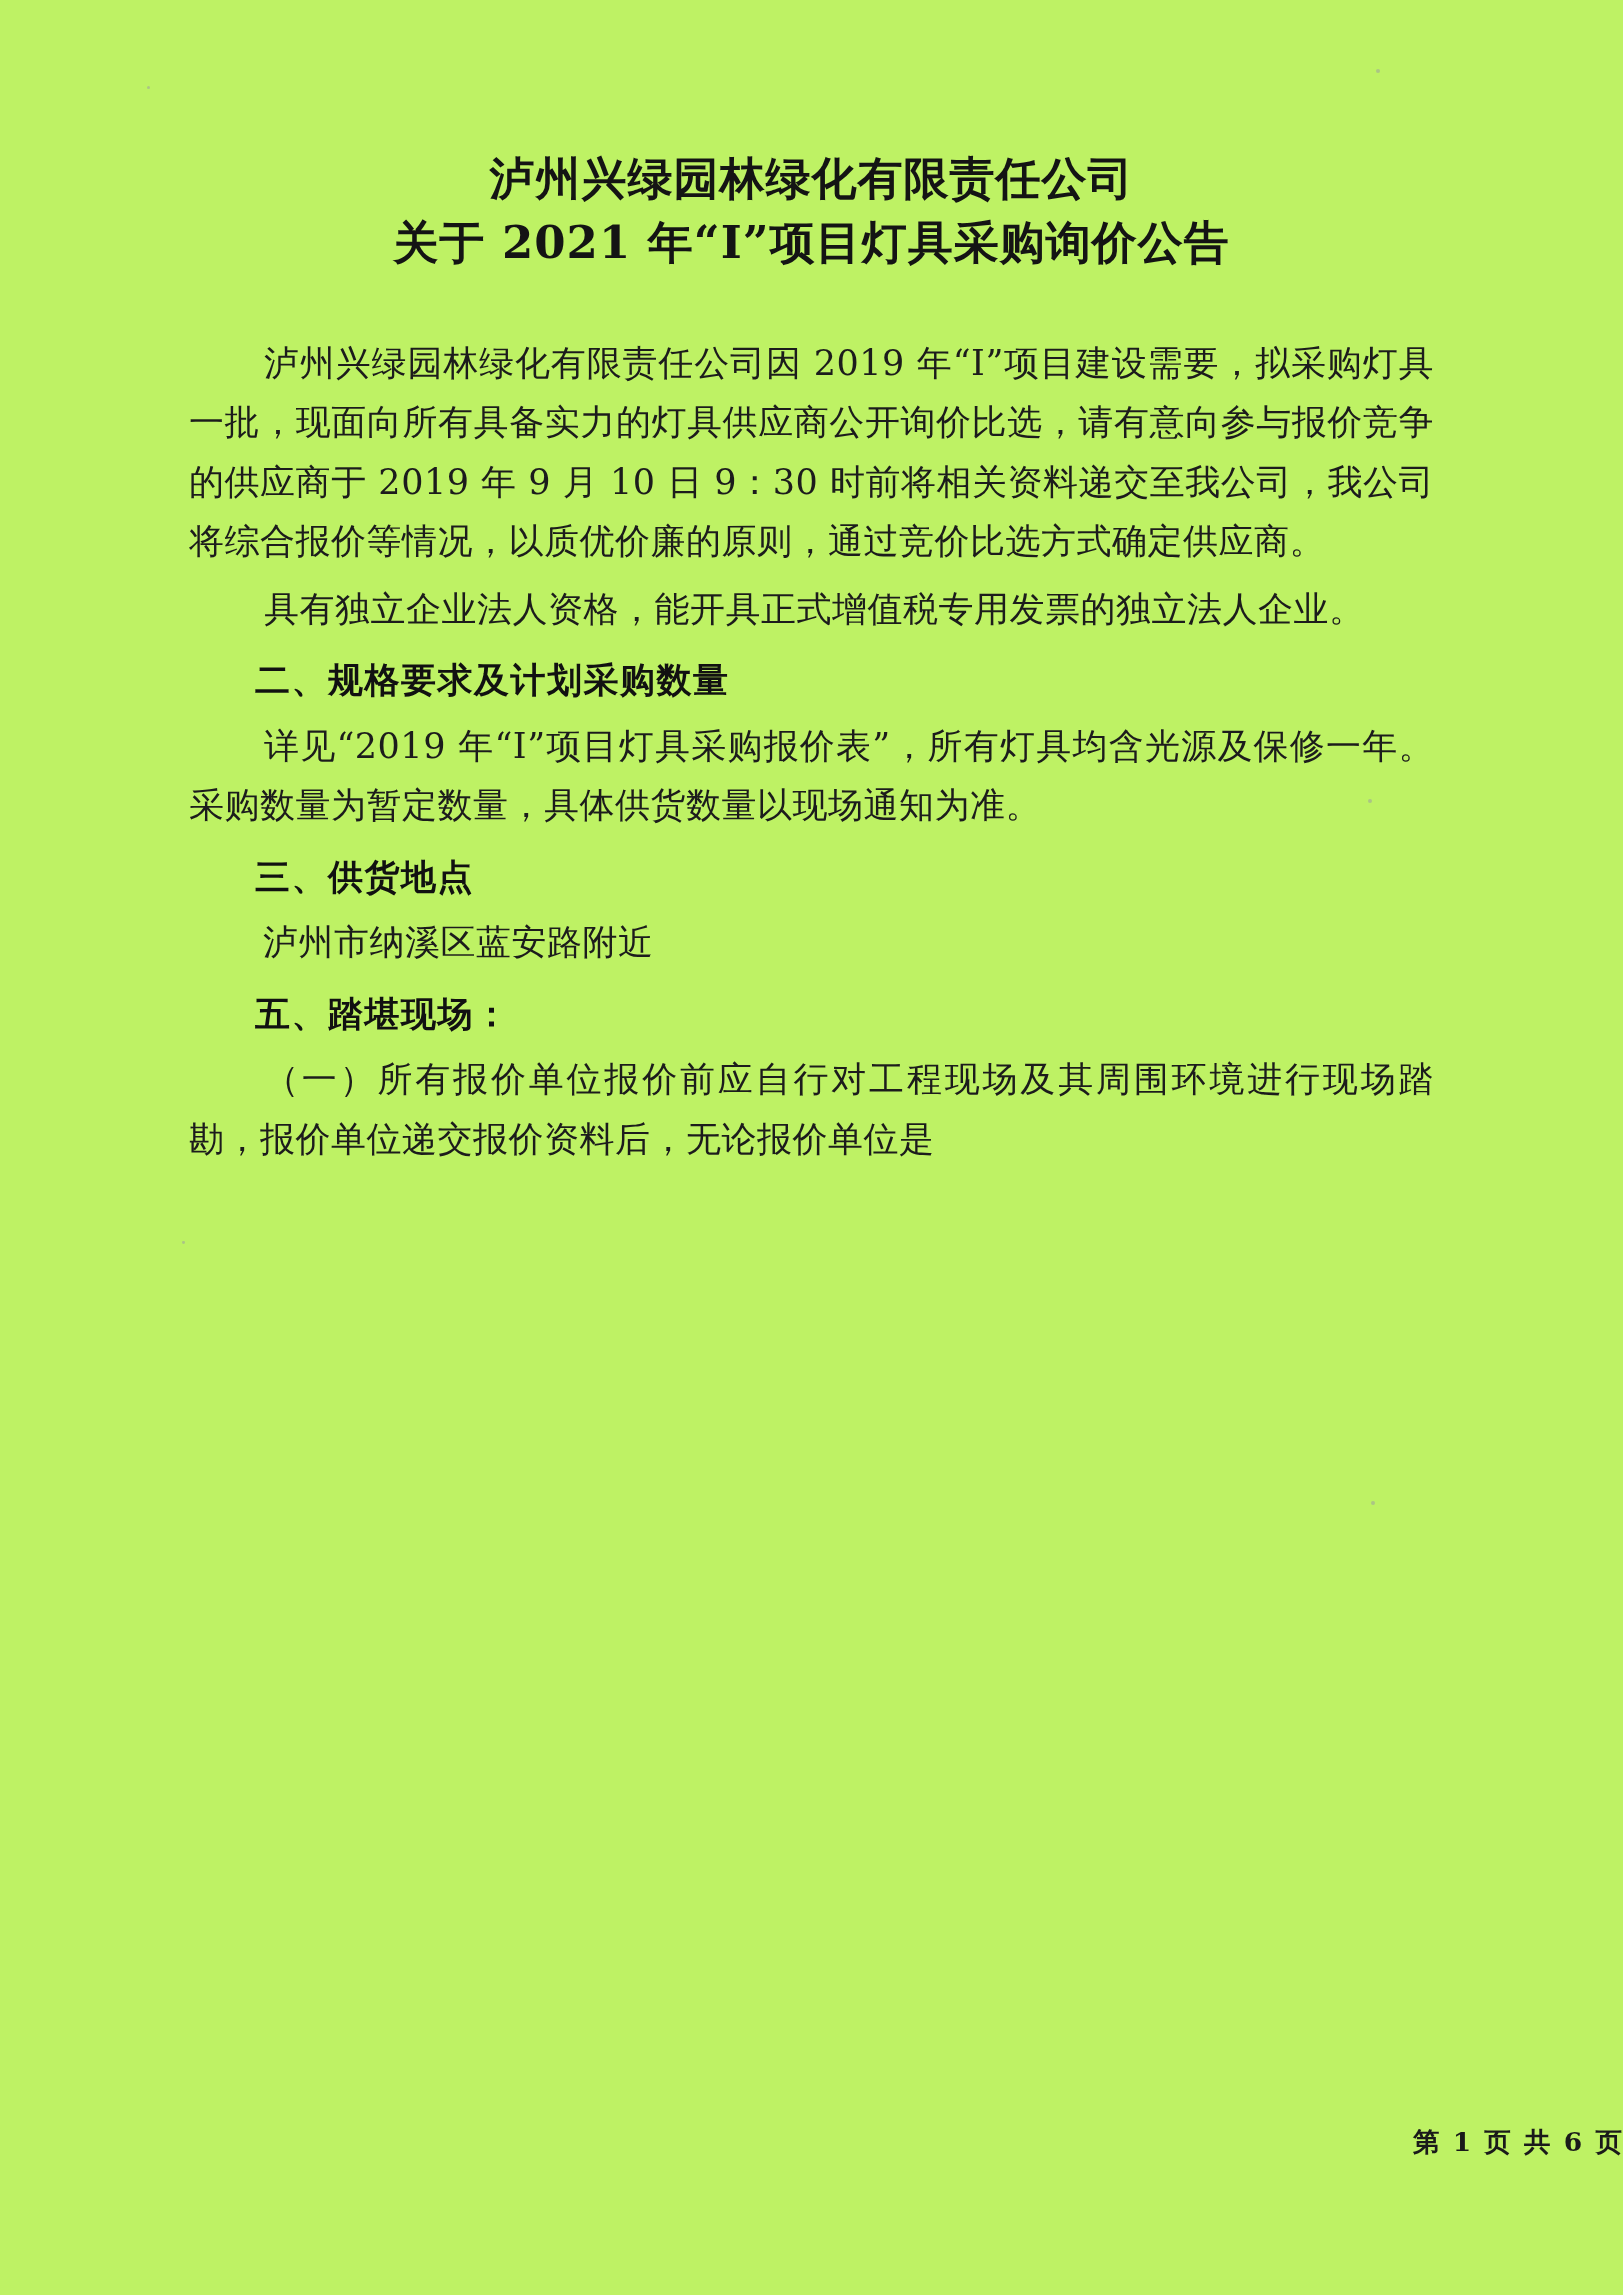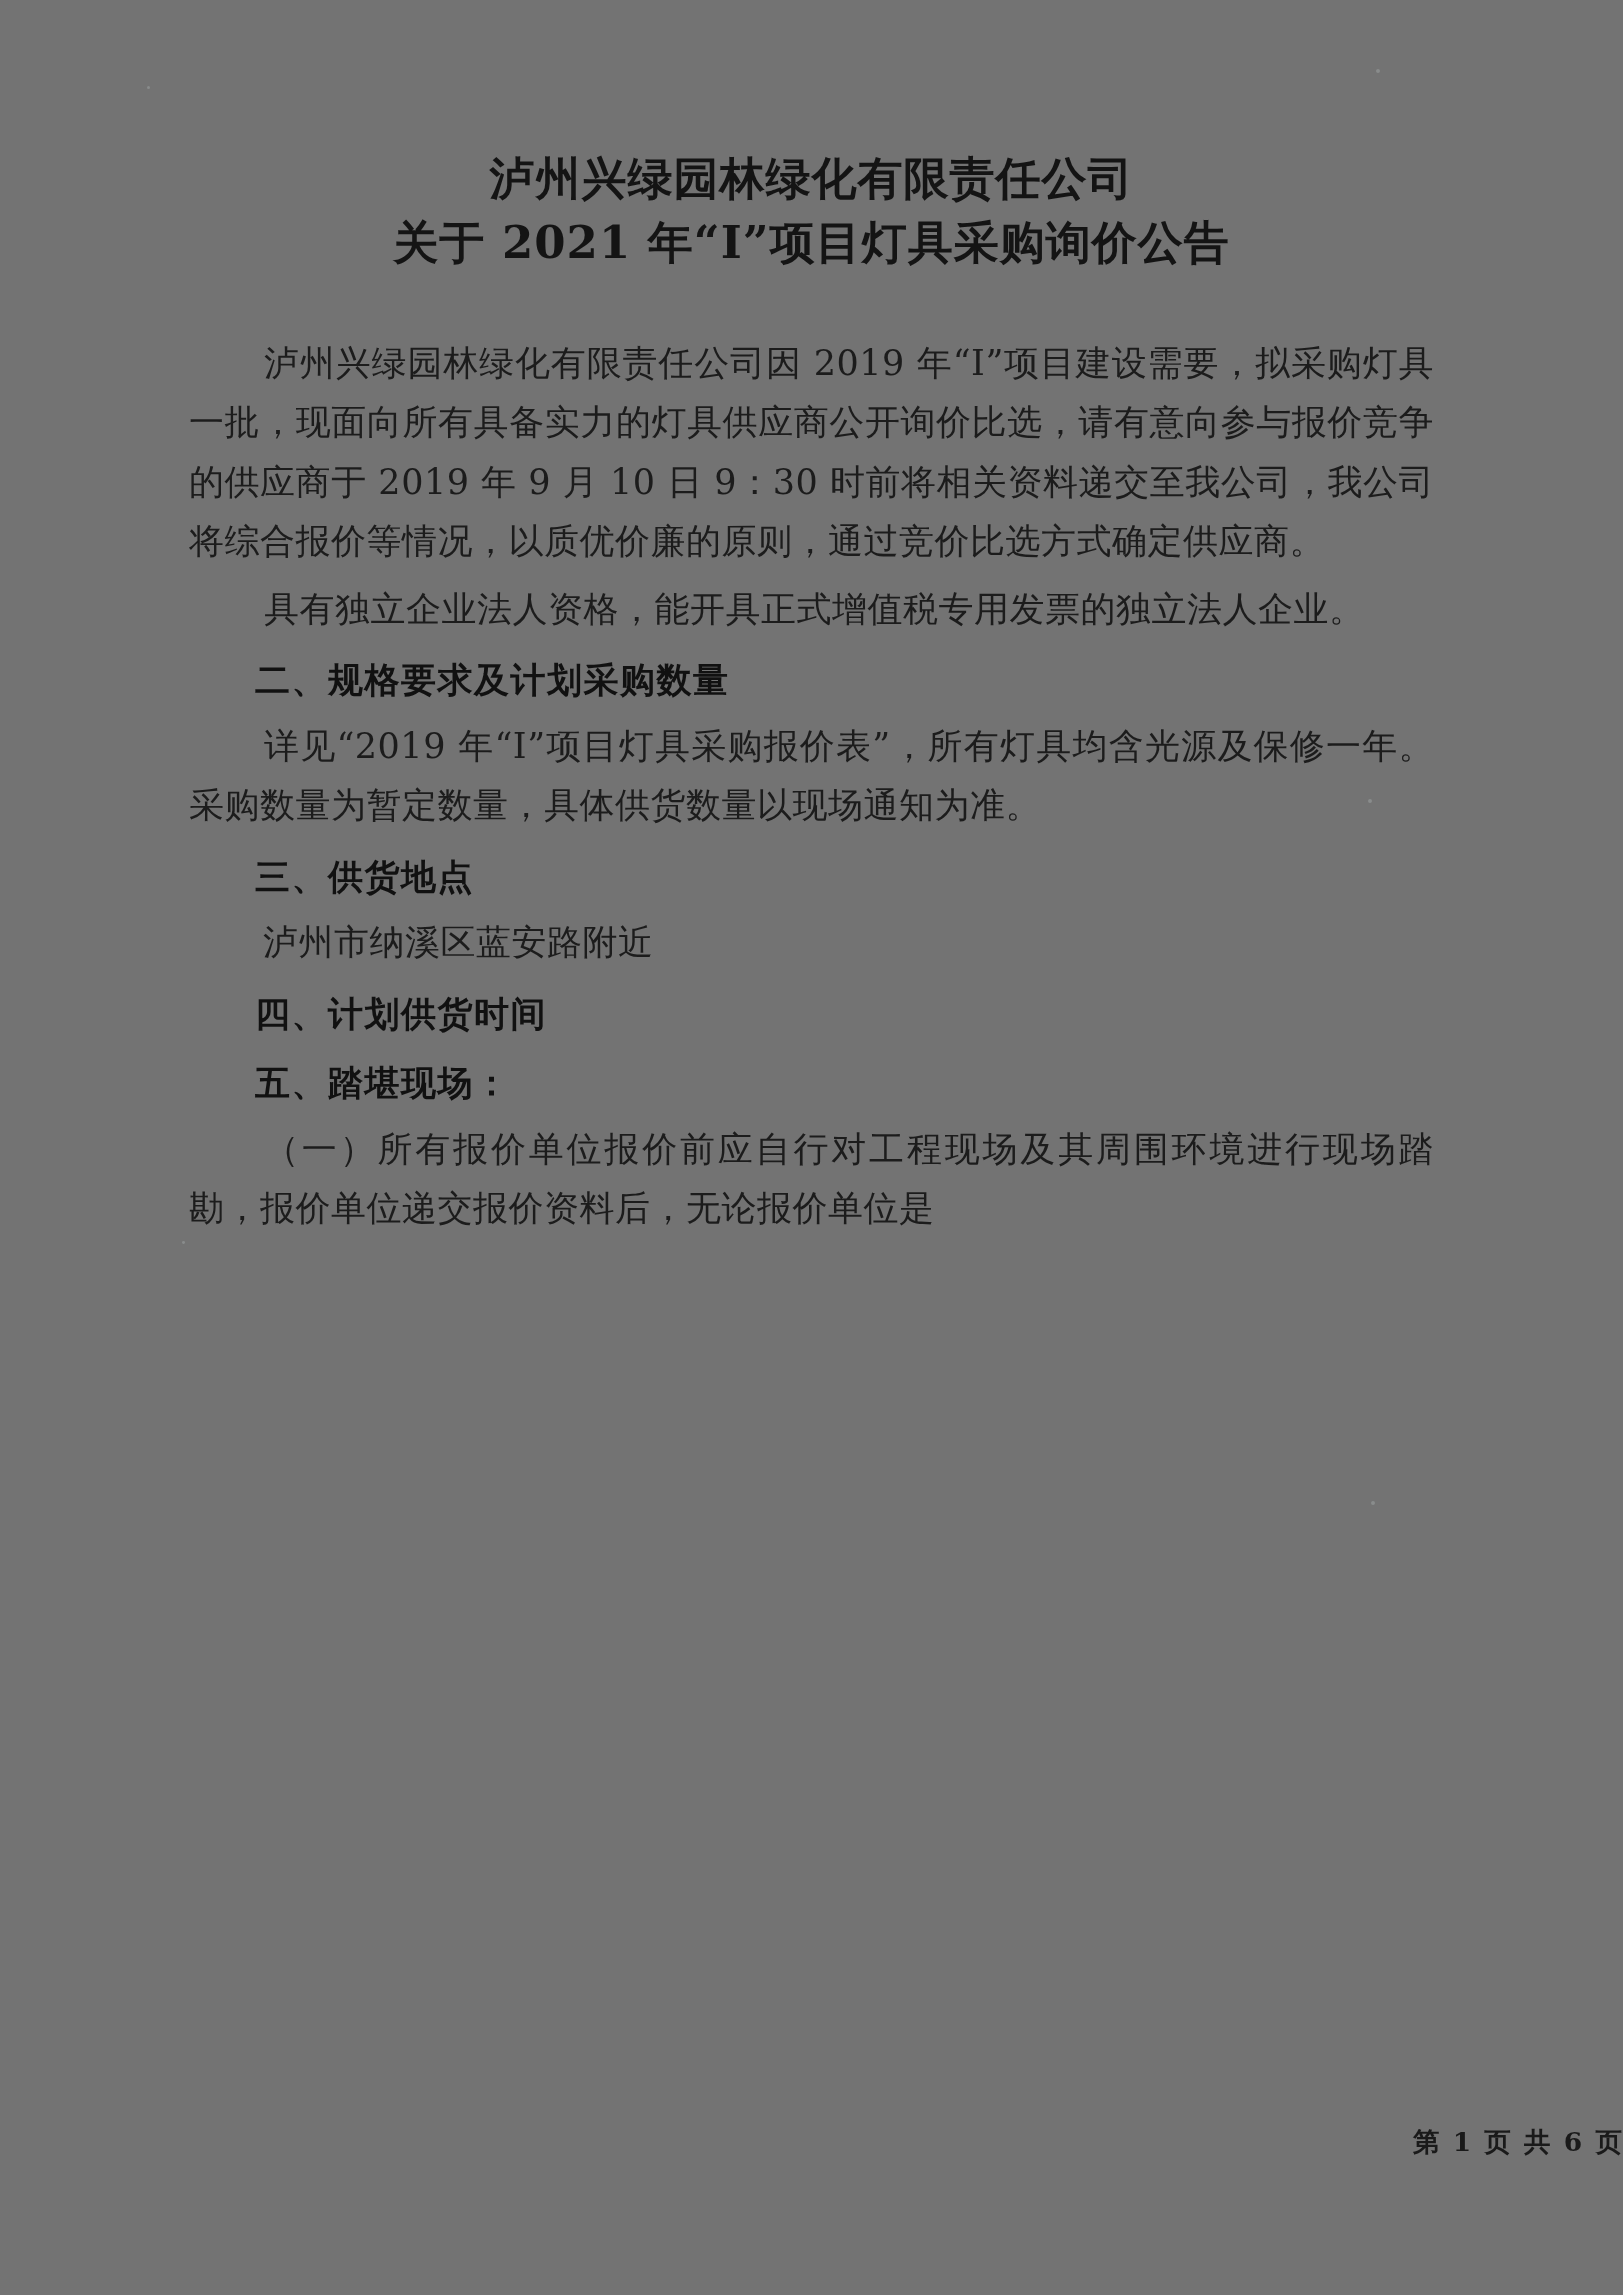--- a/index.html
+++ b/index.html
@@ -13,21 +13,21 @@
     font-family: "DejaVu Serif", "Liberation Serif", serif;
     color: #1b1b1b;
     position: relative;
     overflow: hidden;
   }
 
   
   .page {
     position: absolute;
     inset: 0;
-    background: #737373;
+    background: #bef264;
   }
 
   .scan-speck {
     position: absolute;
     background: #9aa0a0;
     border-radius: 50%;
     opacity: .55;
   }
 
   .content {
@@ -111,21 +111,20 @@
     <p class="para">泸州兴绿园林绿化有限责任公司因 2019 年“I”项目建设需要，拟采购灯具一批，现面向所有具备实力的灯具供应商公开询价比选，请有意向参与报价竞争的供应商于 2019 年 9 月 10 日 9：30 时前将相关资料递交至我公司，我公司将综合报价等情况，以质优价廉的原则，通过竞价比选方式确定供应商。</p>
 
     <p class="para">具有独立企业法人资格，能开具正式增值税专用发票的独立法人企业。</p>
 
     <h2 class="section-head">二、规格要求及计划采购数量</h2>
     <p class="para">详见“2019 年“I”项目灯具采购报价表”，所有灯具均含光源及保修一年。采购数量为暂定数量，具体供货数量以现场通知为准。</p>
 
     <h2 class="section-head">三、供货地点</h2>
     <p class="para small-indent">泸州市纳溪区蓝安路附近</p>
 
-    <h2 class="section-head">四、计划供货时间</h2>
 
     <h2 class="section-head">五、踏堪现场：</h2>
     <p class="para">（一）所有报价单位报价前应自行对工程现场及其周围环境进行现场踏勘，报价单位递交报价资料后，无论报价单位是</p>
 
   </div>
 
   <div class="footer">第 1 页 共 6 页</div>
 
 </div>
 

